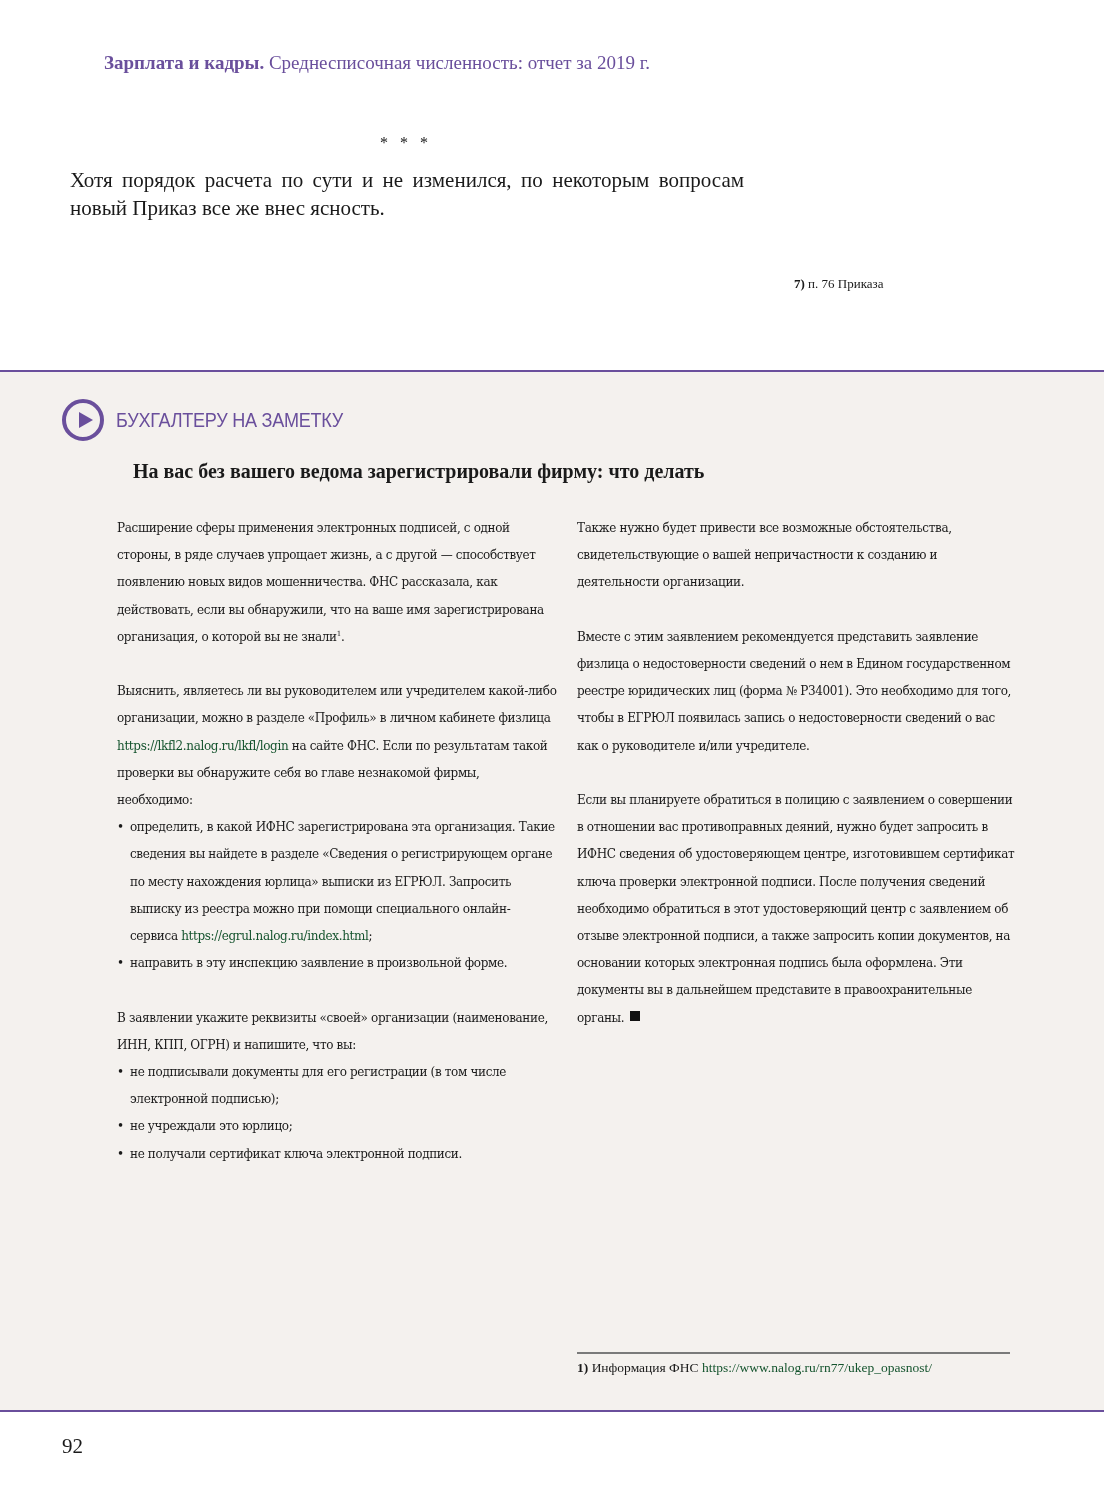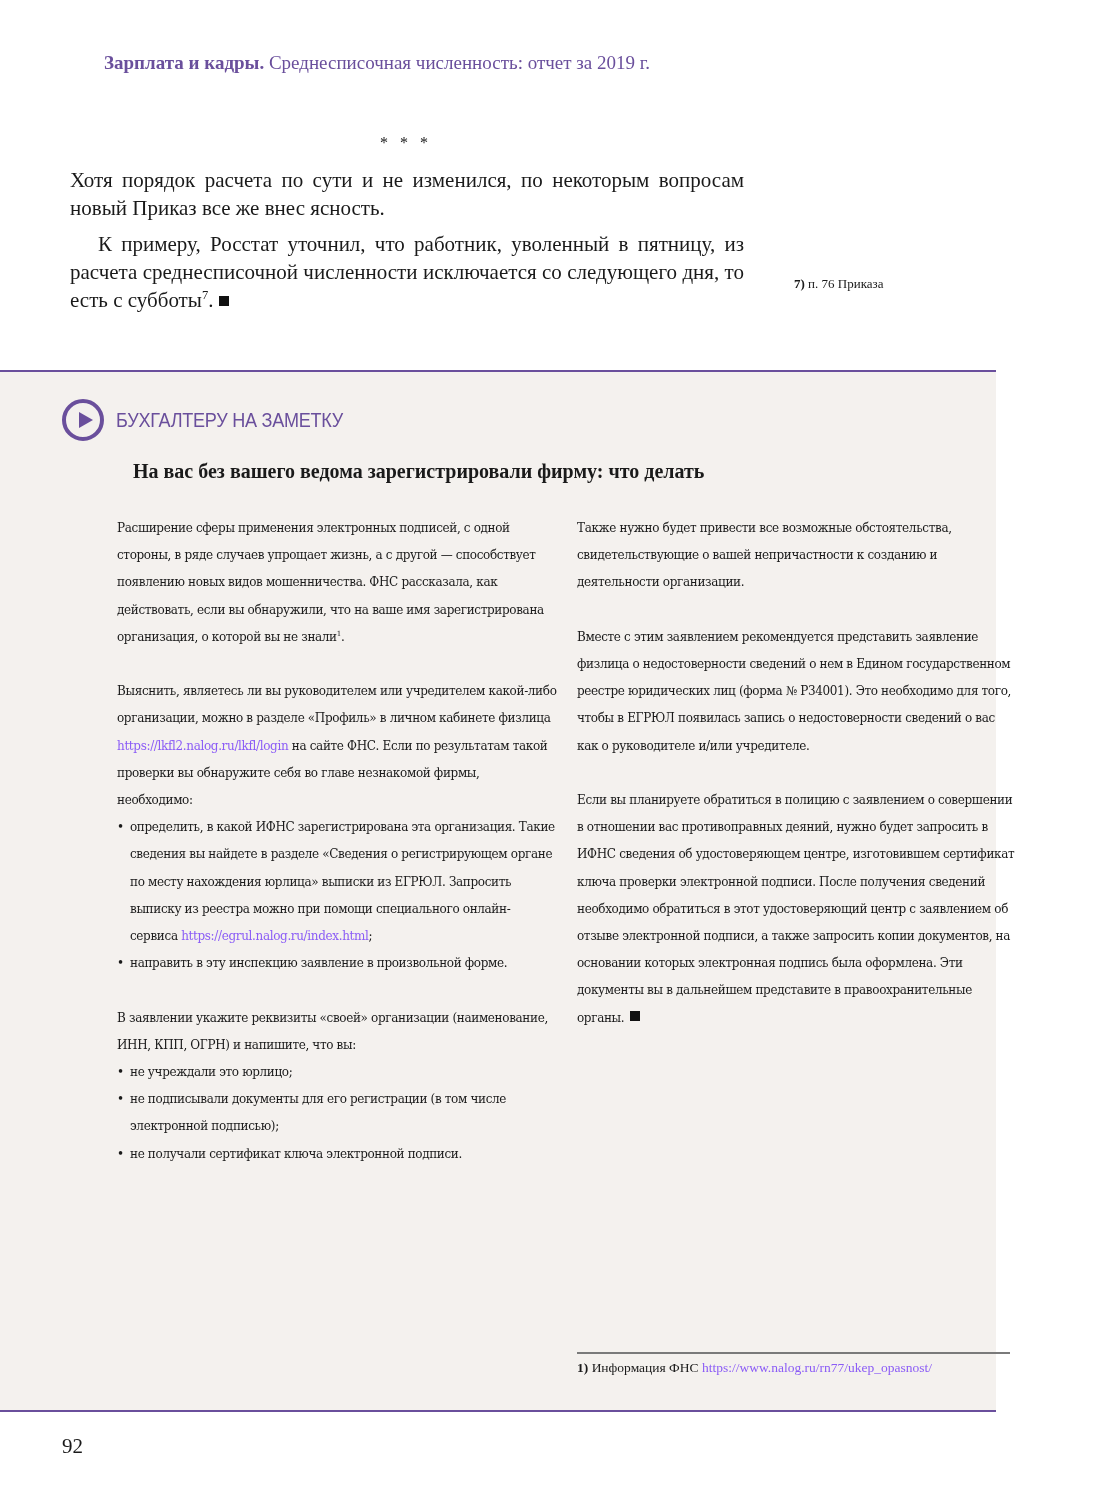--- a/index.html
+++ b/index.html
@@ -26,21 +26,21 @@
   .intro p.indent { text-indent: 28px; }
   sup { font-size: 60%; line-height: 0; vertical-align: super; }
   .endmark { display: inline-block; width: 10px; height: 10px; background: #111; margin-left: 6px; vertical-align: 1px; }
   .side-note {
     position: absolute; left: 794px; top: 276px; font-size: 13px;
     font-family: "Liberation Serif", serif;
   }
   .side-note b { font-weight: bold; }
 
   .box {
-    position: absolute; left: 0; top: 370px; width: 996px; height: 1042px;
+    position: absolute; left: 0; top: 370px; width: 1104px; height: 1042px;
     background: #f4f1ee; border-top: 2px solid #6a4f9c; border-bottom: 2px solid #6a4f9c;
     box-sizing: border-box;
   }
   .box-head { position: absolute; left: 62px; top: 27px; display: flex; align-items: center; }
   .play-icon {
     width: 34px; height: 34px; border: 4px solid #6a4f9c; border-radius: 50%;
     position: relative; box-sizing: content-box;
   }
   .play-icon::after {
     content: ""; position: absolute; left: 13px; top: 9px;
@@ -59,21 +59,21 @@
     position: absolute; top: 143px; width: 440px;
     font-family: "DejaVu Serif", serif; font-size: 12px; line-height: 27.2px;
     letter-spacing: -0.35px;
   }
   .col.left { left: 117px; }
   .col.right { left: 577px; }
   .col p { margin: 0 0 27.2px 0; }
   .col ul { list-style: none; margin: 0 0 27.2px 0; padding: 0; }
   .col li { position: relative; padding-left: 13px; }
   .col li::before { content: "•"; position: absolute; left: 0; top: 0; }
-  .link { color: #8b5cf6; }
+  .link { color: #14532d; }
   .fn-rule {
     position: absolute; left: 577px; top: 980px; width: 433px; height: 0;
     border-top: 2px solid #7a7a7a;
   }
   .footnote {
     position: absolute; left: 577px; top: 988px; font-size: 13.5px; white-space: nowrap;
     font-family: "Liberation Serif", serif;
   }
   .page-number {
     position: absolute; left: 62px; top: 1434px; font-size: 21px;
@@ -85,21 +85,20 @@
 
 <div class="running-head">
   <span class="section">Зарплата и кадры.</span>
   <span>Среднесписочная численность: отчет за 2019 г.</span>
 </div>
 
 <div class="stars">* * *</div>
 
 <div class="intro">
   <p>Хотя порядок расчета по сути и не изменился, по некоторым вопросам новый Приказ все же внес ясность.</p>
-  <p class="indent"><span>К примеру, Росстат уточнил, что работник, уволенный в пятницу, из расчета среднесписочной численности исключается со следующего дня, то есть с субботы</span><sup>7</sup><span>.</span><span class="endmark"></span></p>
 </div>
 
 <div class="side-note">
   <b>7)</b>
   <span>п. 76 Приказа</span>
 </div>
 
 <div class="box">
   <div class="box-head">
     <span class="play-icon"></span>
@@ -109,22 +108,22 @@
 
   <div class="col left">
     <p><span>Расширение сферы применения электронных подписей, с одной стороны, в ряде случаев упрощает жизнь, а с другой — способствует появлению новых видов мошенничества. ФНС рассказала, как действовать, если вы обнаружили, что на ваше имя зарегистрирована организация, о которой вы не знали</span><sup>1</sup><span>.</span></p>
     <p style="margin-bottom:0"><span>Выяснить, являетесь ли вы руководителем или учредителем какой-либо организации, можно в разделе «Профиль» в личном кабинете физлица </span><span class="link">https://lkfl2.nalog.ru/lkfl/login</span><span> на сайте ФНС. Если по результатам такой проверки вы обнаружите себя во главе незнакомой фирмы, необходимо:</span></p>
     <ul>
       <li><span>определить, в какой ИФНС зарегистрирована эта организация. Такие сведения вы найдете в разделе «Сведения о регистрирующем органе по месту нахождения юрлица» выписки из ЕГРЮЛ. Запросить выписку из реестра можно при помощи специального онлайн-сервиса </span><span class="link">https://egrul.nalog.ru/index.html</span><span>;</span></li>
       <li>направить в эту инспекцию заявление в произвольной форме.</li>
     </ul>
     <p style="margin-bottom:0">В заявлении укажите реквизиты «своей» организации (наименование, ИНН, КПП, ОГРН) и напишите, что вы:</p>
     <ul>
+      <li>не подписывали документы для его регистрации (в том числе электронной подписью);</li>
       <li>не учреждали это юрлицо;</li>
-      <li>не подписывали документы для его регистрации (в том числе электронной подписью);</li>
       <li>не получали сертификат ключа электронной подписи.</li>
     </ul>
   </div>
 
   <div class="col right">
     <p>Также нужно будет привести все возможные обстоятельства, свидетельствующие о вашей непричастности к созданию и деятельности организации.</p>
     <p>Вместе с этим заявлением рекомендуется представить заявление физлица о недостоверности сведений о нем в Едином государственном реестре юридических лиц (форма № Р34001). Это необходимо для того, чтобы в ЕГРЮЛ появилась запись о недостоверности сведений о вас как о руководителе и/или учредителе.</p>
     <p><span>Если вы планируете обратиться в полицию с заявлением о совершении в отношении вас противоправных деяний, нужно будет запросить в ИФНС сведения об удостоверяющем центре, изготовившем сертификат ключа проверки электронной подписи. После получения сведений необходимо обратиться в этот удостоверяющий центр с заявлением об отзыве электронной подписи, а также запросить копии документов, на основании которых электронная подпись была оформлена. Эти документы вы в дальнейшем представите в правоохранительные органы.</span><span class="endmark"></span></p>
   </div>
 

